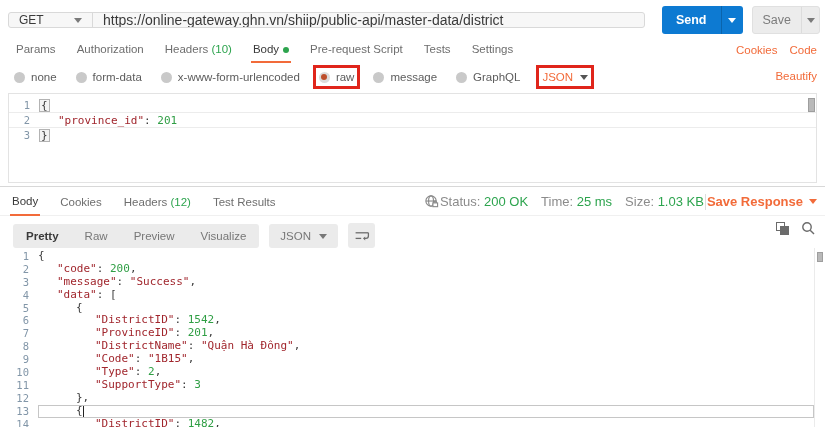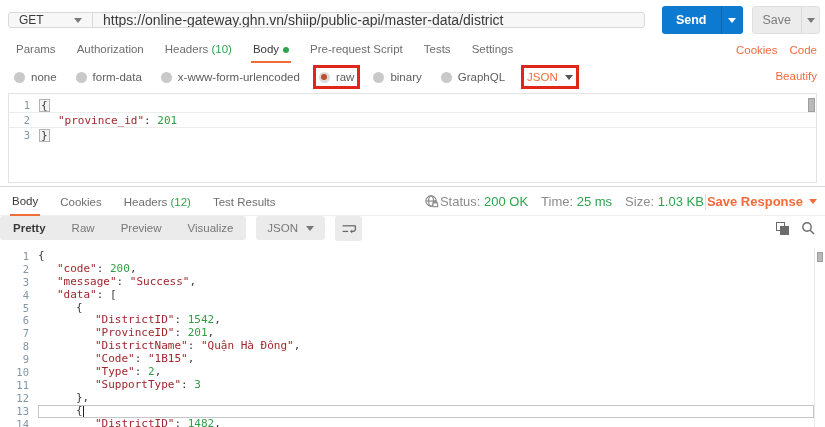--- a/index.html
+++ b/index.html
@@ -65,21 +65,21 @@
   .resp-tab .cnt { color:#2da44e; }
   .resp-tab.active { color:#3a3a3a; border-bottom:2px solid #f26b3a; }
   .resp-meta { position:absolute; right:8px; top:0; height:29px; display:flex; align-items:center; gap:1px; font-size:13px; }
   .meta-item { white-space:nowrap; }
   .meta-item .lbl { color:#8b8b8b; }
   .meta-item .val { color:#2da44e; }
   .meta-divider { width:1px; height:16px; background:#ddd; }
   .save-response { color:#f26b3a; font-weight:bold; display:flex; align-items:center; gap:6px; cursor:pointer; }
   .save-response .caret { border-top-color:#f26b3a; }
   
-  .resp-toolbar { position:absolute; top:216px; left:0; right:0; height:32px; display:flex; align-items:flex-start; font-size:11.5px; color:#777; }
+  .resp-toolbar { position:absolute; top:216px; left:0; right:0; height:32px; display:flex; align-items:flex-end; padding-left:13px; font-size:11.5px; color:#777; }
   .view-group { display:flex; background:#ebebeb; border-radius:3px; overflow:hidden; }
   .view-mode { padding:6px 13px; cursor:pointer; }
   .view-mode.active { color:#3a3a3a; font-weight:bold; }
   .fmt-dropdown { margin-left:10px; background:#ebebeb; border-radius:3px; padding:6px 11px; display:flex; align-items:center; gap:8px; cursor:pointer; }
   .fmt-dropdown .caret { border-top-color:#777; }
   .wrap-btn { margin-left:10px; background:#ebebeb; border-radius:3px; width:27px; height:25px; display:flex; align-items:center; justify-content:center; cursor:pointer; }
   .resp-icons { position:absolute; right:10px; top:5px; display:flex; align-items:center; gap:12px; }
   .icon-btn { cursor:pointer; display:flex; align-items:center; justify-content:center; }
   .copy-ic { position:relative; width:13px; height:13px; }
   .copy-back { position:absolute; left:0; top:0; width:9px; height:9px; border:1px solid #6b6b6b; background:#fff; }
@@ -142,21 +142,21 @@
         <span class="radio-item">
           <span class="radio-circle"></span>
           <span>x-www-form-urlencoded</span>
         </span>
         <span class="radio-item sel annotated">
           <span class="radio-circle"></span>
           <span>raw</span>
         </span>
         <span class="radio-item">
           <span class="radio-circle"></span>
-          <span>binary</span>
+          <span>message</span>
         </span>
         <span class="radio-item">
           <span class="radio-circle"></span>
           <span>GraphQL</span>
         </span>
       </span>
     <span class="type-dropdown annotated" id="type-dropdown">
       <span>JSON</span>
       <span class="caret"></span>
     </span>

